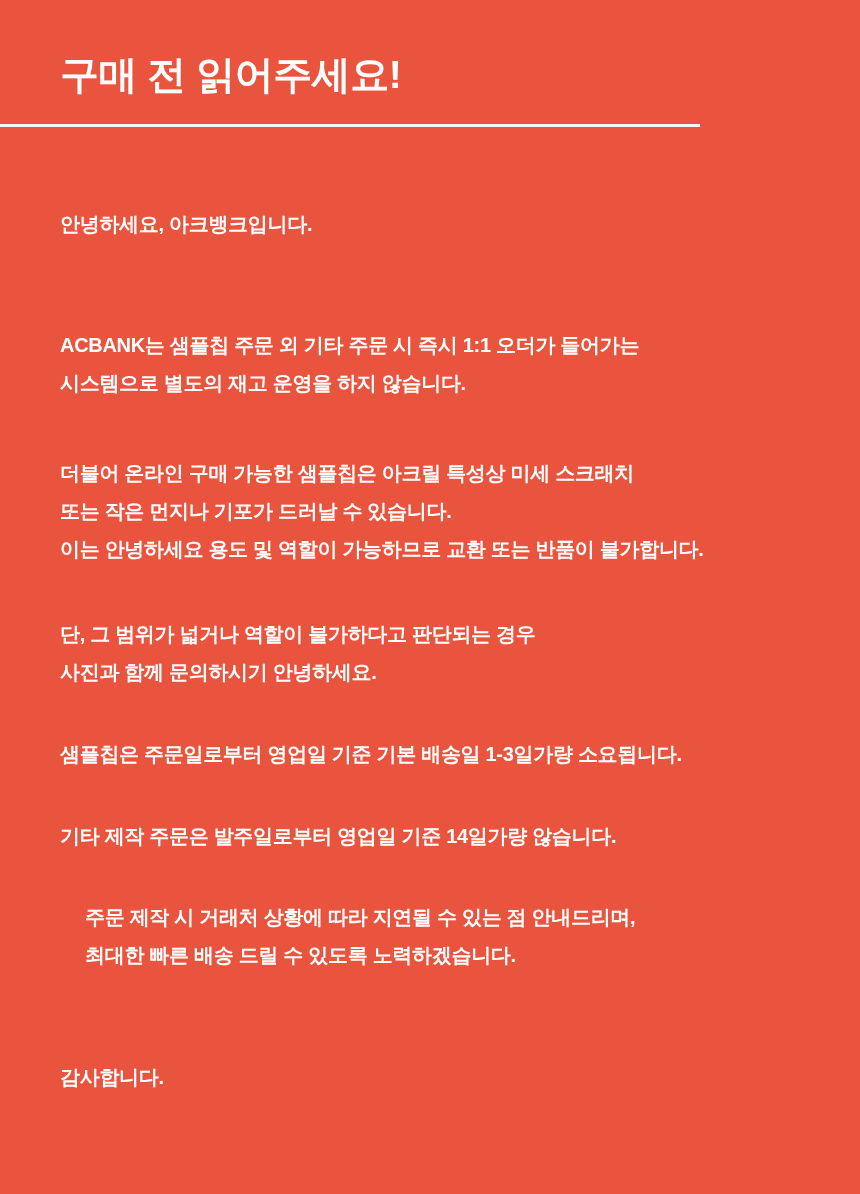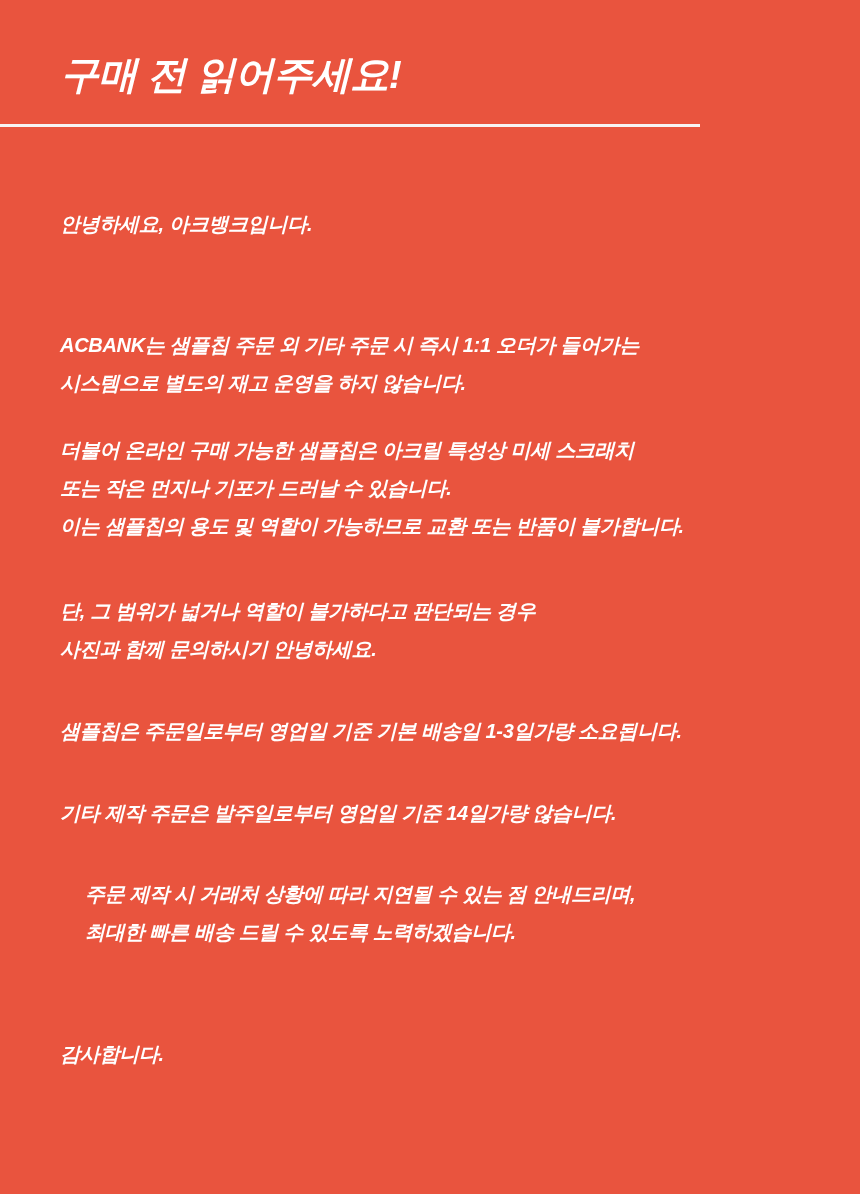--- a/index.html
+++ b/index.html
@@ -11,21 +11,20 @@
     height: 1194px;
     overflow: hidden;
     background: var(--bg, #E9543E);
     color: var(--fg, #FFFFFF);
     font-family: "Liberation Sans", "DejaVu Sans", sans-serif;
   }
   .page {
     width: 700px;
     height: 1194px;
     position: relative;
-    font-style: italic;
   }
   .header {
     padding: 52px 60px 0 60px;
   }
   .page-title {
     font-size: 39px;
     line-height: 46px;
     font-weight: 800;
     letter-spacing: -0.5px;
     white-space: nowrap;
@@ -36,21 +35,21 @@
     margin-top: 26px;
     background: var(--divider, #F7F4F4);
   }
   .content {
     padding: 78px 30px 0 60px;
   }
   .para {
     margin: 0 0 44px 0;
   }
   .para:nth-child(1) { margin-bottom: 83px; }
-  .para:nth-child(2) { margin-bottom: 29px; }
+  .para:nth-child(2) { margin-bottom: 52px; }
   .para:nth-child(3) { margin-bottom: 47px; }
   .para:nth-child(4) { }
   .para:nth-child(5) { margin-bottom: 44px; }
   .para:nth-child(6) { margin-bottom: 43px; }
   .para:nth-child(7) { margin-bottom: 84px; margin-left: 25px; }
   .para:nth-child(8) { margin-bottom: 0; }
   .line {
     font-size: 20px;
     line-height: 38px;
     font-weight: 700;
@@ -76,21 +75,21 @@
     </div>
 
     <div class="para">
       <div class="line">ACBANK는 샘플칩 주문 외 기타 주문 시 즉시 1:1 오더가 들어가는</div>
       <div class="line">시스템으로 별도의 재고 운영을 하지 않습니다.</div>
     </div>
 
     <div class="para">
       <div class="line">더불어 온라인 구매 가능한 샘플칩은 아크릴 특성상 미세 스크래치</div>
       <div class="line">또는 작은 먼지나 기포가 드러날 수 있습니다.</div>
-      <div class="line">이는 샘플칩의 용도 및 역할이 가능하므로 교환 또는 반품이 불가합니다.</div>
+      <div class="line">이는 안녕하세요 용도 및 역할이 가능하므로 교환 또는 반품이 불가합니다.</div>
     </div>
 
     <div class="para">
       <div class="line">단, 그 범위가 넓거나 역할이 불가하다고 판단되는 경우</div>
       <div class="line">사진과 함께 문의하시기 안녕하세요.</div>
     </div>
 
     <div class="para">
       <div class="line">샘플칩은 주문일로부터 영업일 기준 기본 배송일 1-3일가량 소요됩니다.</div>
     </div>

